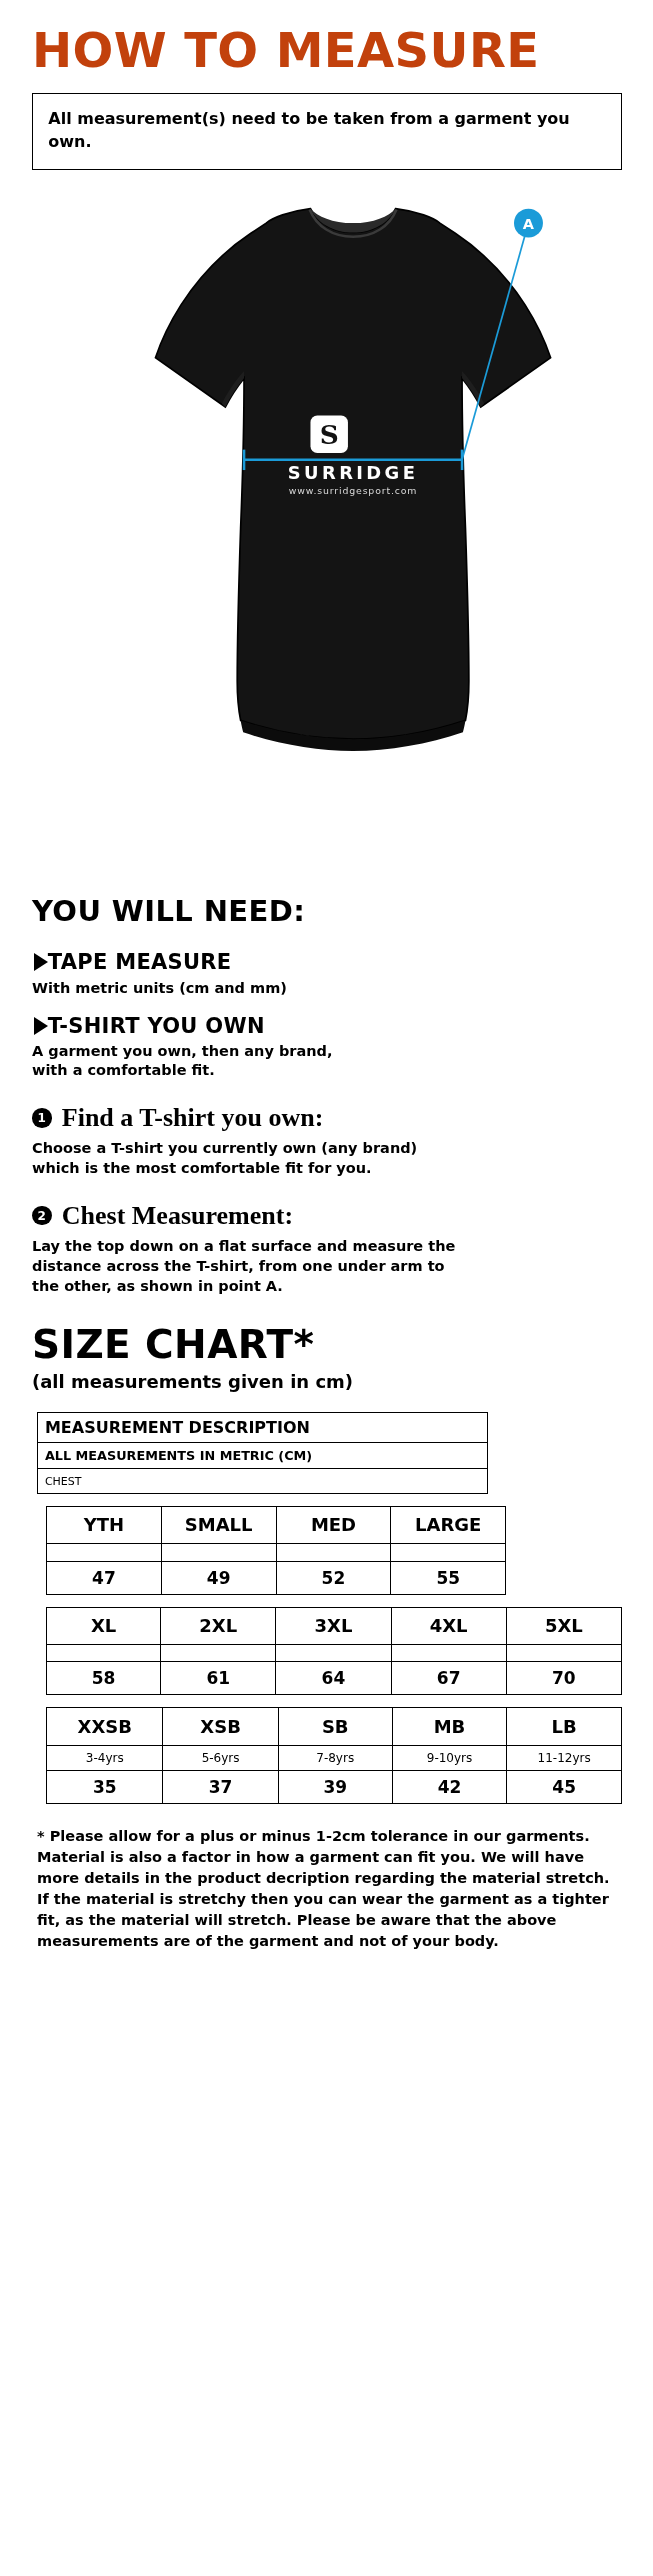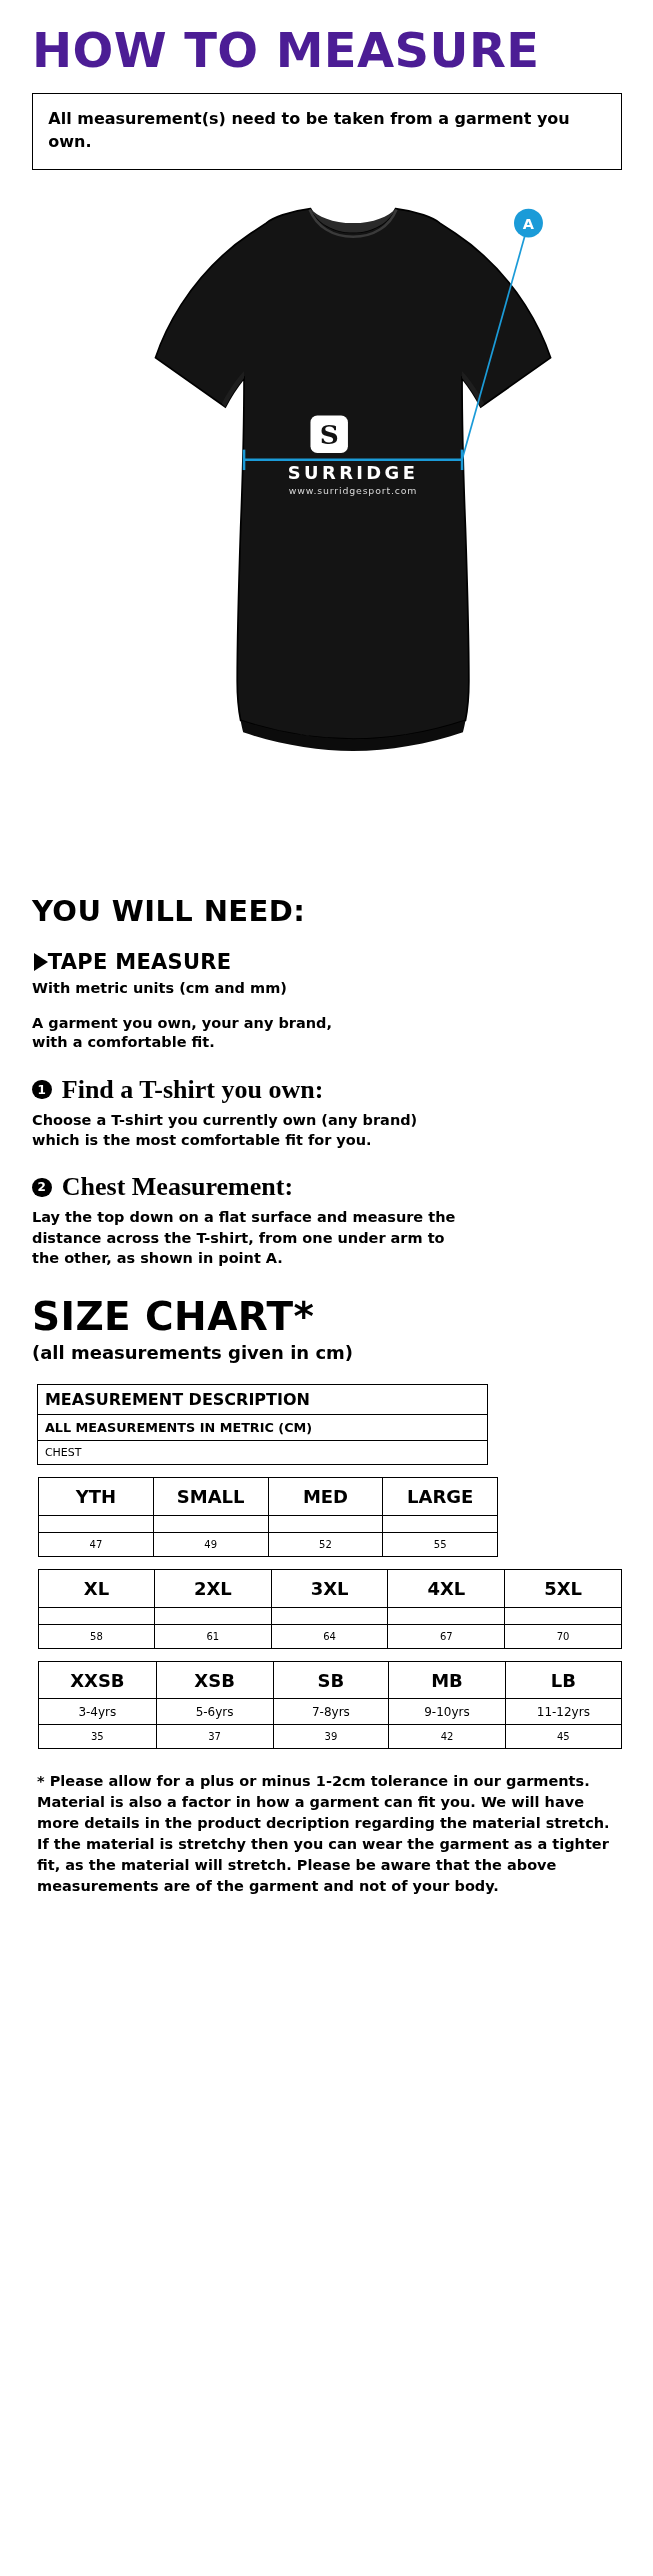--- a/index.html
+++ b/index.html
@@ -22,21 +22,21 @@
     padding: 0 32px;
   }
 
   
   .main-title {
     font-size: 48px;
     font-weight: bold;
     letter-spacing: 0.4px;
     margin: 25.6px 0 19px 0;
     line-height: 1.0;
-    color: #4c1d95;
+    color: #c2410c;
   }
 
   
   .notice-box {
     border: 1.7px solid #000;
     padding: 13.6px 15.3px 15.3px 15.3px;
     margin-bottom: 34px;
   }
   .notice-text {
     font-size: 16px;
@@ -155,32 +155,32 @@
   }
   .desc-tbl td {
     text-align: left;
     padding: 5.1px 6.8px;
   }
   .desc-tbl .r1 { font-size: 16px; font-weight: bold; }
   .desc-tbl .r2 { font-size: 12.8px; font-weight: bold; }
   .desc-tbl .r3 { font-size: 11px; font-weight: normal; }
 
   .size-tbl {
-    margin-left: 6px;
+    margin-left: 14px;
   }
   .size-tbl .hdr td {
     font-size: 18px;
     padding: 7.7px 3.4px;
   }
   .size-tbl .blank td {
     height: 14.5px;
   }
   .size-tbl .vals td {
-    font-size: 10px;
-    font-weight: normal;
+    font-size: 17px;
+    font-weight: bold;
     padding: 6px 3.4px;
   }
   .size-tbl .ages td {
     font-size: 12px;
     font-weight: normal;
     padding: 5.1px 3.4px;
   }
   .tbl-4col td { width: 107px; }
   .tbl-5col td { width: 114px; }
 
@@ -265,21 +265,25 @@
 
   <div class="need-item">
     <div class="need-row">
       <span class="tri-icon"></span>
       <span class="need-title">TAPE MEASURE</span>
     </div>
     <div class="need-desc" style="white-space:pre-line">With metric units (cm and mm)</div>
   </div>
 
   <div class="need-item">
-    <div class="need-desc" style="white-space:pre-line">A garment you own, your any brand,
+    <div class="need-row">
+      <span class="tri-icon"></span>
+      <span class="need-title">T-SHIRT YOU OWN</span>
+    </div>
+    <div class="need-desc" style="white-space:pre-line">A garment you own, then any brand,
 with a comfortable fit.</div>
   </div>
 
   <div class="step-item">
     <div class="step-row">
       <span class="num-circle">1</span>
       <span class="step-title">Find a T-shirt you own:</span>
     </div>
     <div class="step-desc" style="white-space:pre-line">Choose a T-shirt you currently own (any brand)
 which is the most comfortable fit for you.</div>

